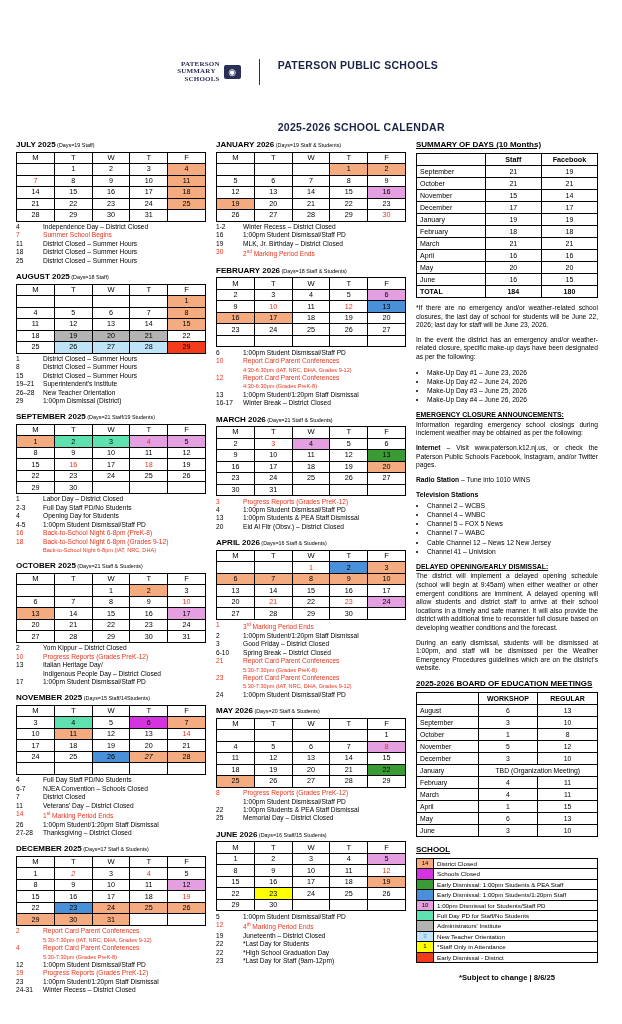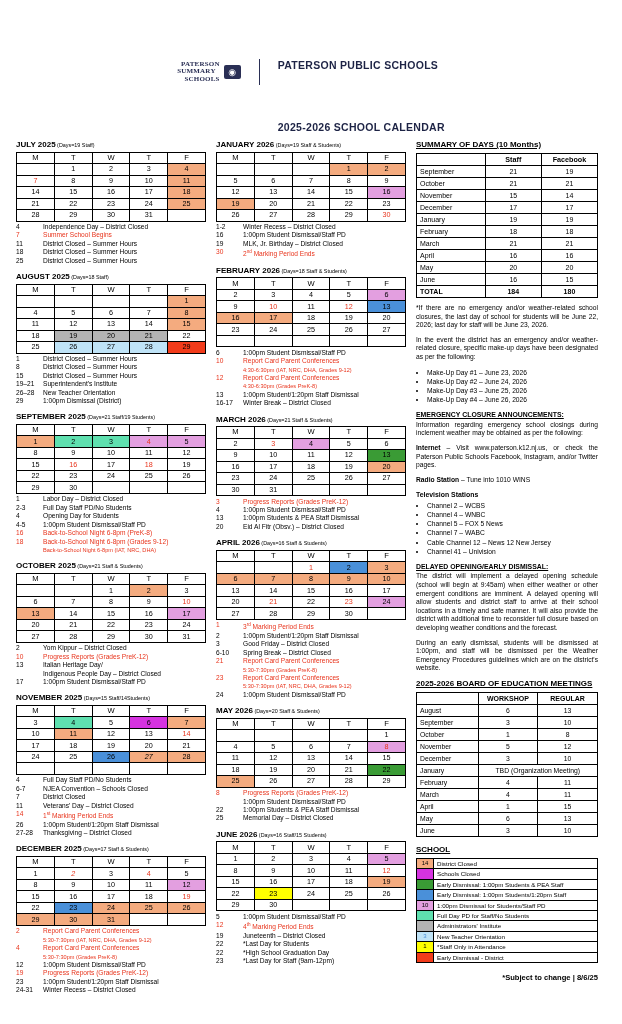--- a/index.html
+++ b/index.html
@@ -69,21 +69,21 @@
   .sub-h{font-size:6.9px;font-weight:bold;line-height:9.4px;margin-bottom:1px;}
 
   table.boe{border-collapse:collapse;width:100%;table-layout:fixed;margin-bottom:8px;}
   table.boe td,table.boe th{border:1px solid #000;font-size:6.8px;line-height:11px;height:11px;padding:0 3px;text-align:center;}
   table.boe th{font-weight:bold;font-size:7px;}
   table.boe td.nm{text-align:left;}
 
   table.leg{border-collapse:collapse;width:100%;table-layout:fixed;}
   table.leg td{border:1px solid #000;font-size:6.2px;line-height:9.4px;height:9.4px;padding:0 3px;}
   table.leg td.sw{width:16px;text-align:center;font-size:6px;padding:0;}
-  .footnote{text-align:right;font-size:7.6px;font-weight:bold;margin-top:10px;}
+  .footnote{text-align:center;font-size:7.6px;font-weight:bold;margin-top:10px;}
 </style>
 </head>
 <body>
 
 <div class="page">
 
   <div class="header">
     <div class="logo-wrap">
       <div class="logo-text">
         <div>PATERSON</div>

